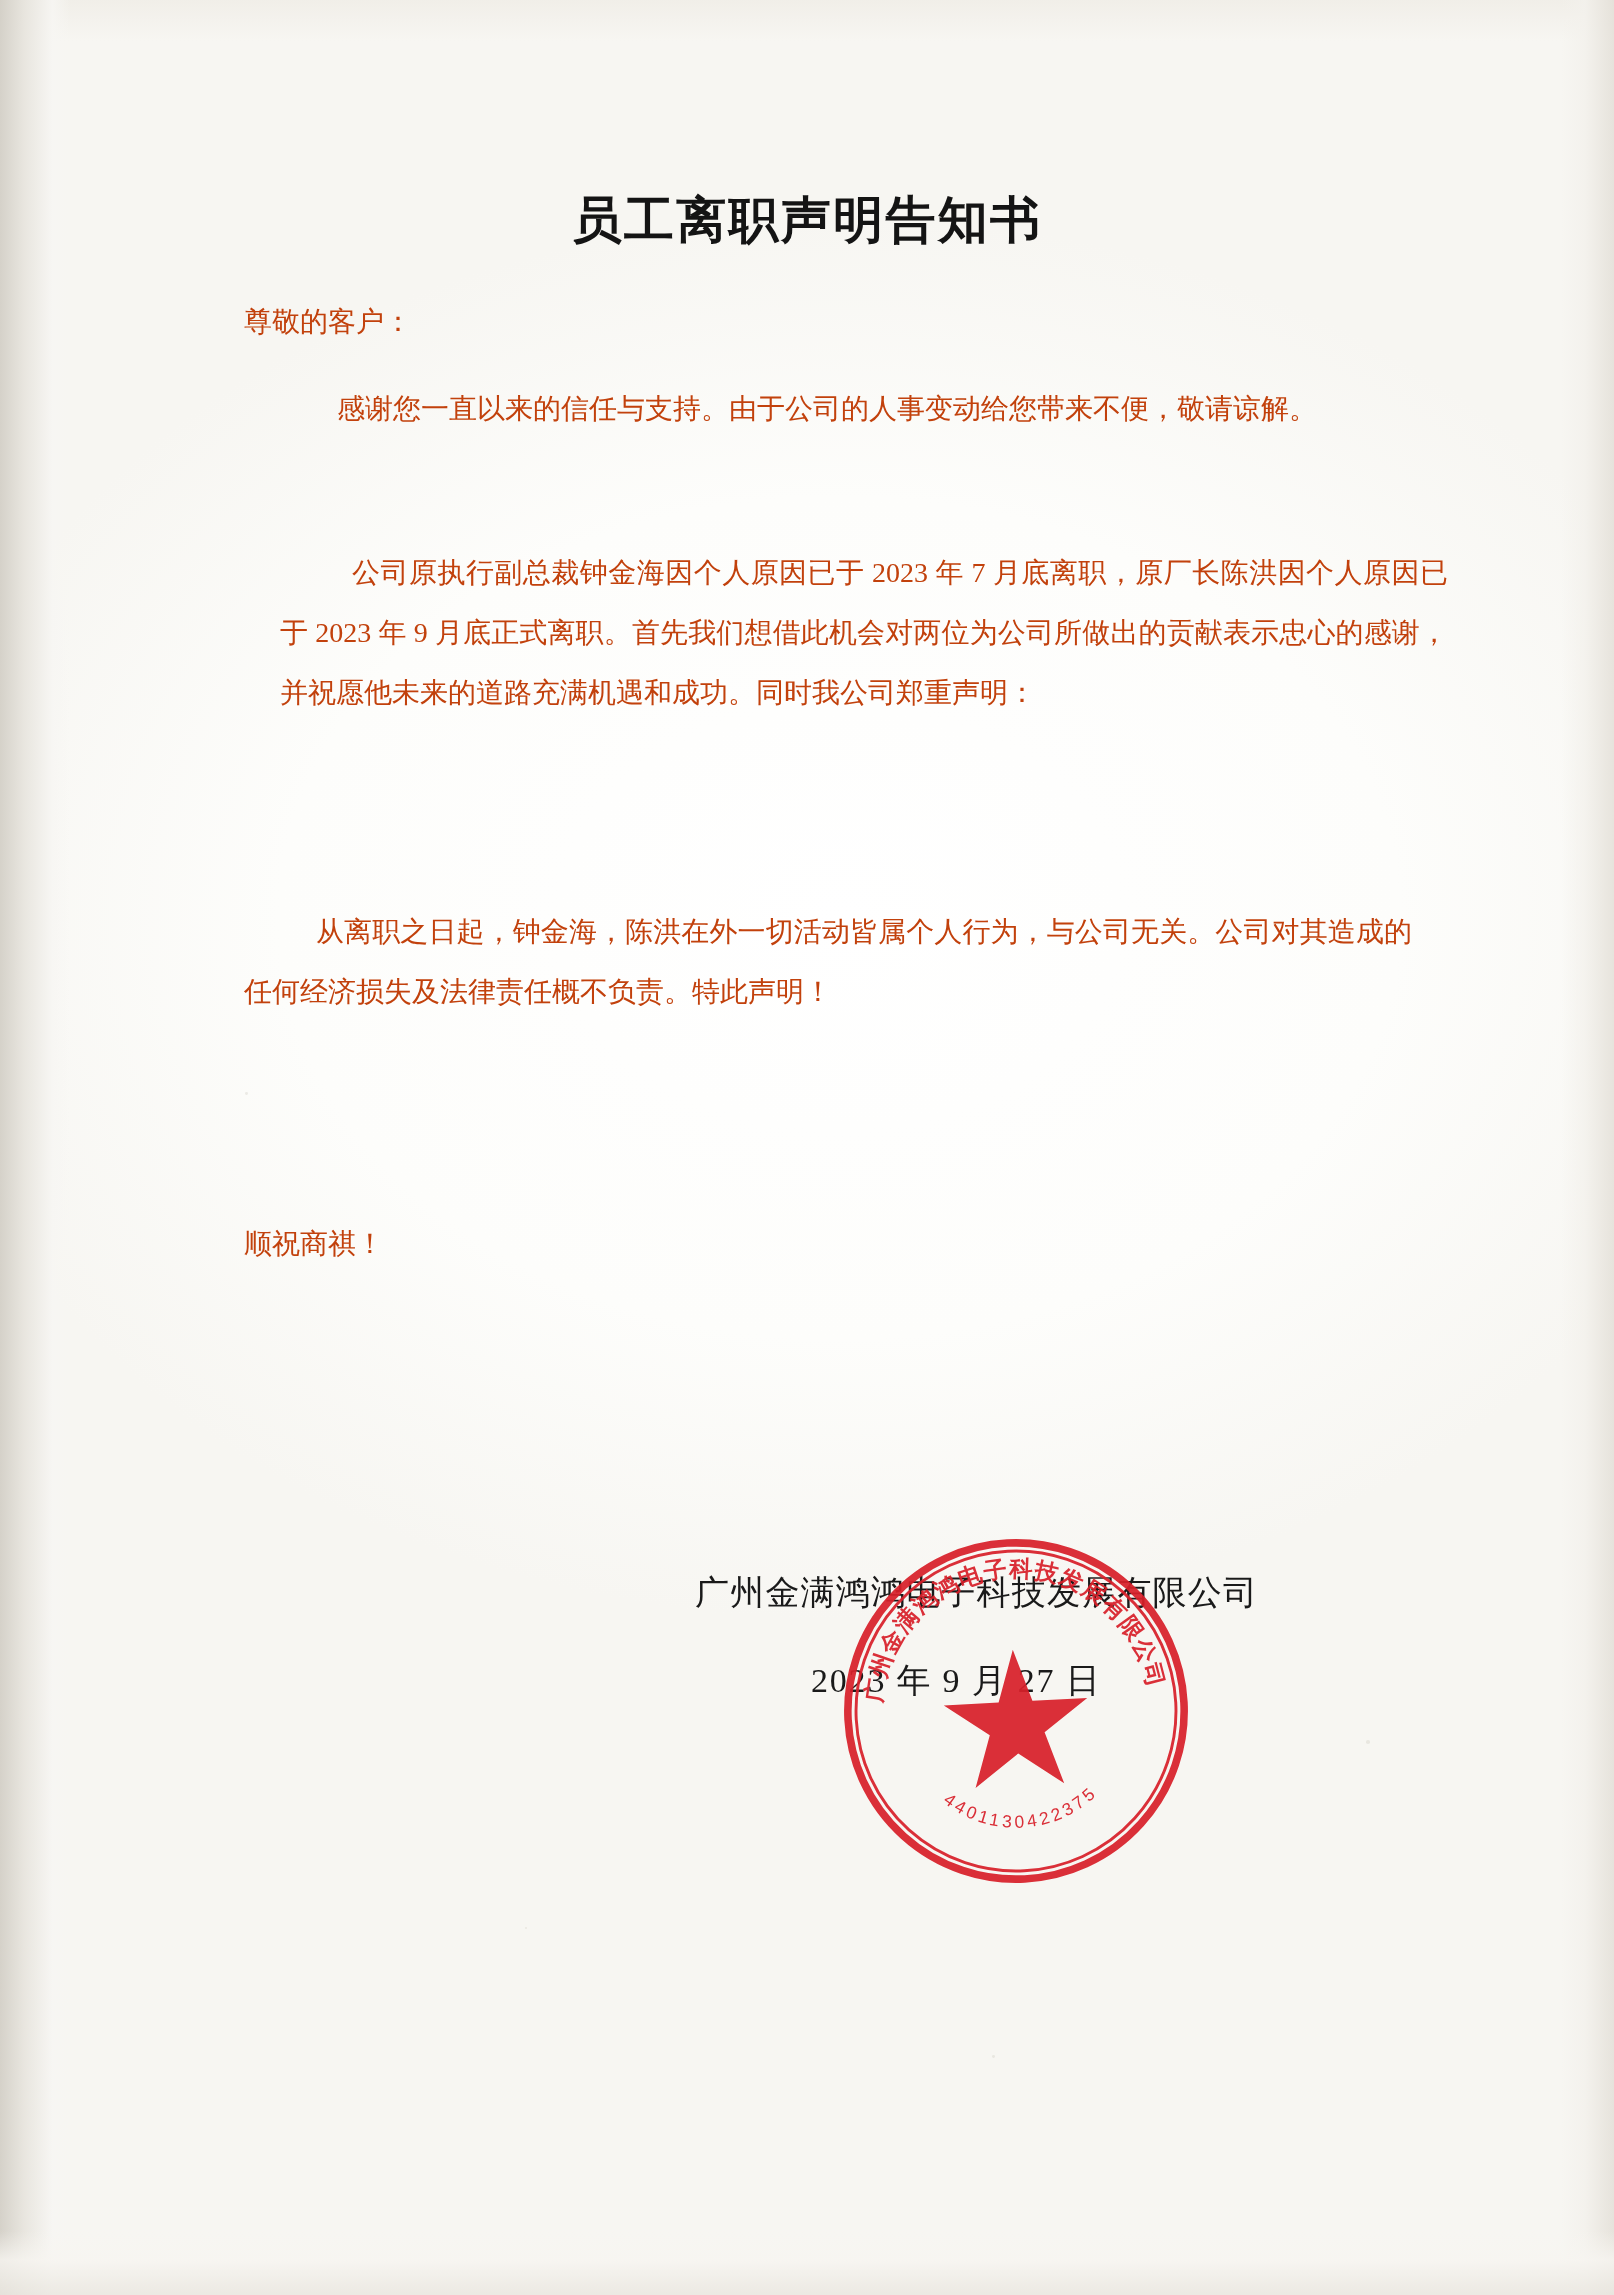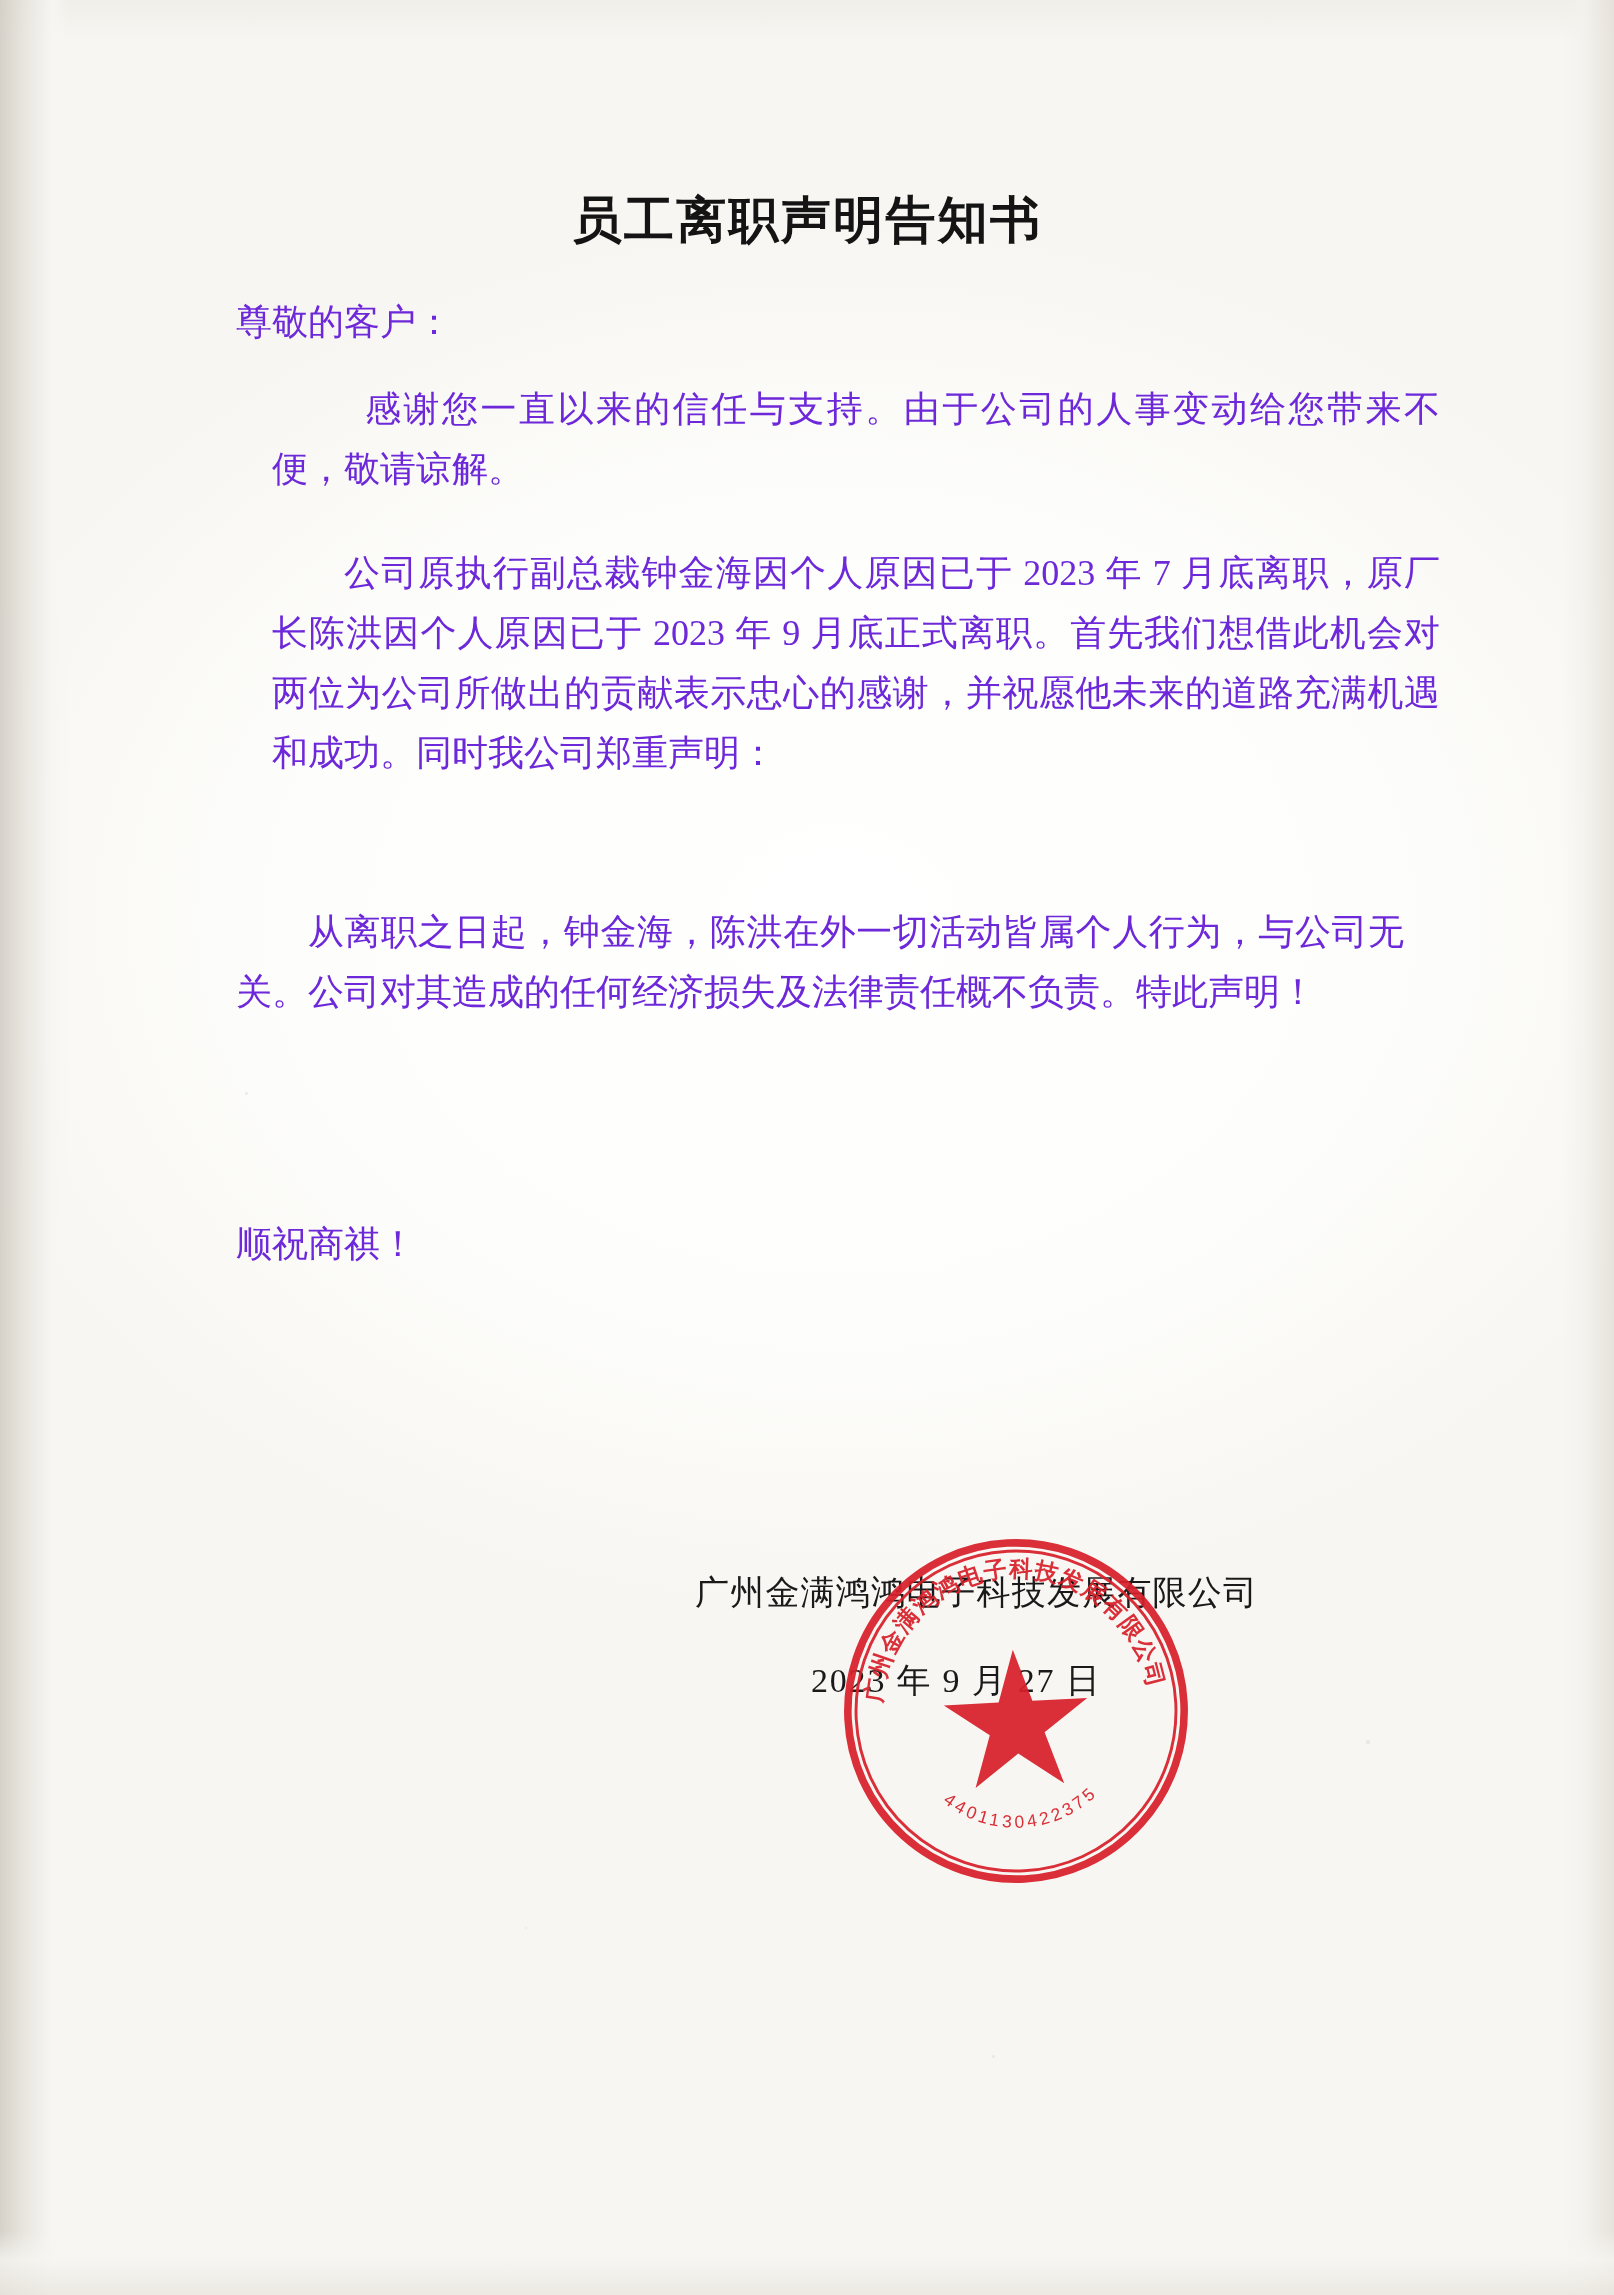--- a/index.html
+++ b/index.html
@@ -68,37 +68,37 @@
     text-align: center;
     font-size: 50px;
     font-weight: bold;
     letter-spacing: 2.3px;
     color: #141414;
     font-family: "Liberation Serif", "DejaVu Serif", serif;
   }
 
   .body-block {
     position: absolute;
-    left: 236px;
+    left: 244px;
     width: 1168px;
-    font-size: 36px;
+    font-size: 28px;
     line-height: 60px;
-    color: #6d28d9;
+    color: #c2410c;
     text-align: justify;
     text-justify: inter-ideograph;
   }
   .indent {
     text-indent: 72px;
   }
   .indent-wide {
     text-indent: 93px;
   }
 
   #salutation { top: 292px; }
-  #para-thanks { top: 379px; margin-left: 36px; }
+  #para-thanks { top: 379px; }
   #para-notice { top: 543px; margin-left: 36px; }
   #para-declare { top: 902px; }
   #closing     { top: 1214px; }
 
   
   #sign-company {
     position: absolute;
     left: 695px;
     top: 1570px;
     font-size: 34px;

